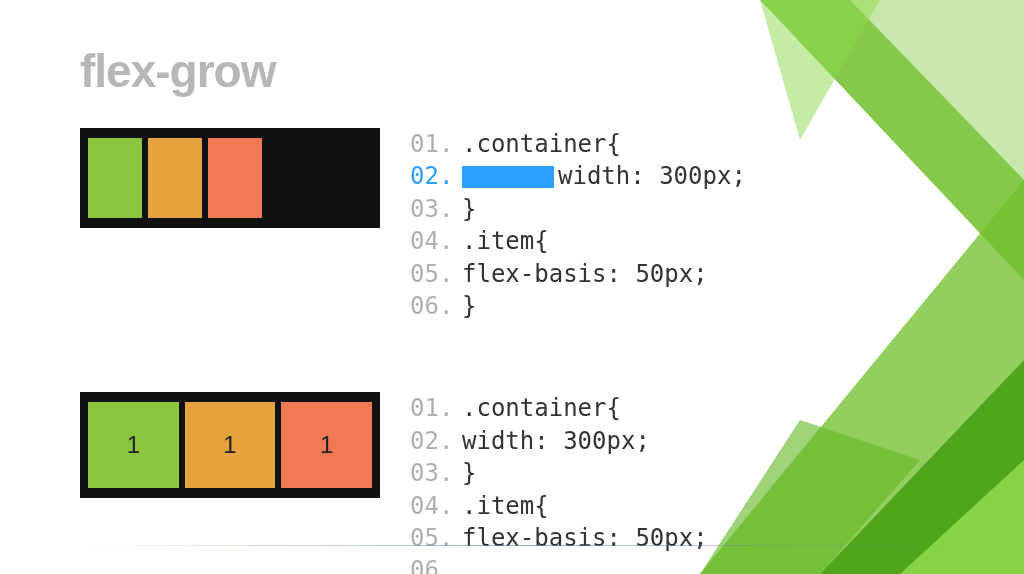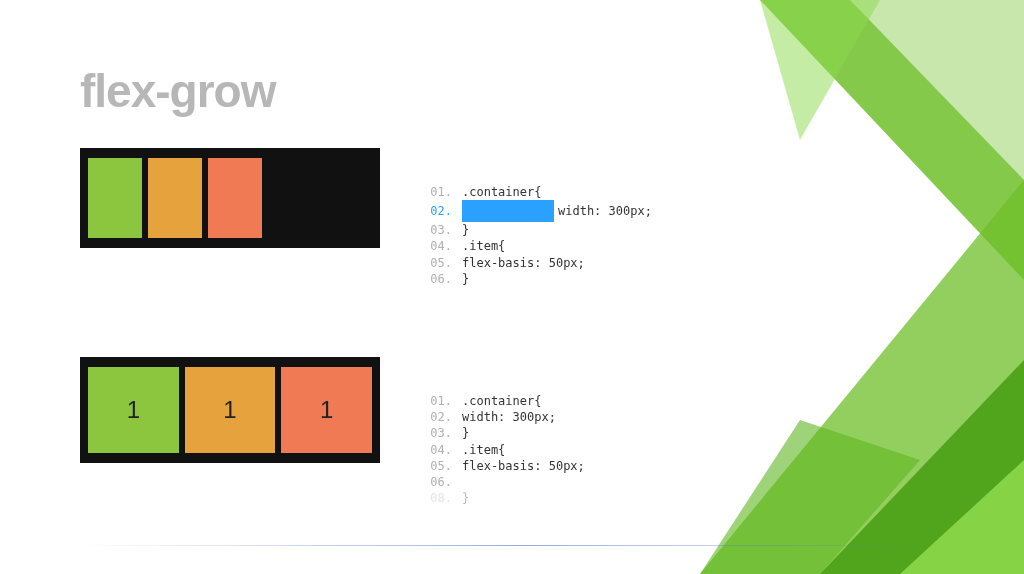--- a/index.html
+++ b/index.html
@@ -17,21 +17,21 @@
     position: absolute;
     inset: 0;
     pointer-events: none;
     z-index: 0;
   }
   .bg svg { width: 100%; height: 100%; display: block; }
 
   .slide {
     position: relative;
     z-index: 1;
-    padding: 64px 60px 0 80px;
+    padding: 44px 60px 0 80px;
     height: 100%;
     box-sizing: border-box;
   }
 
   h1.title {
     margin: 0 0 30px 0;
     font-size: 46px;
     font-weight: 700;
     color: #b7b7b7;
     letter-spacing: -1px;
@@ -68,25 +68,24 @@
     font-size: 24px;
     color: #222;
   }
   .cell.green  { background: #8cc63f; }
   .cell.orange { background: #e6a23c; }
   .cell.red    { background: #ef7a54; }
 
   
   .code {
     font-family: "Consolas", "Menlo", monospace;
-    font-size: 12px;
+    font-size: 24px;
     line-height: 1.35;
     color: #333;
     white-space: nowrap;
-    margin-top: 36px;
   }
   .code .line { display: flex; align-items: center; }
   .code .num {
     display: inline-block;
     width: 42px;
     color: #b0b0b0;
     text-align: right;
     margin-right: 10px;
   }
   .code .line.hl .num { color: #2aa0ff; }

